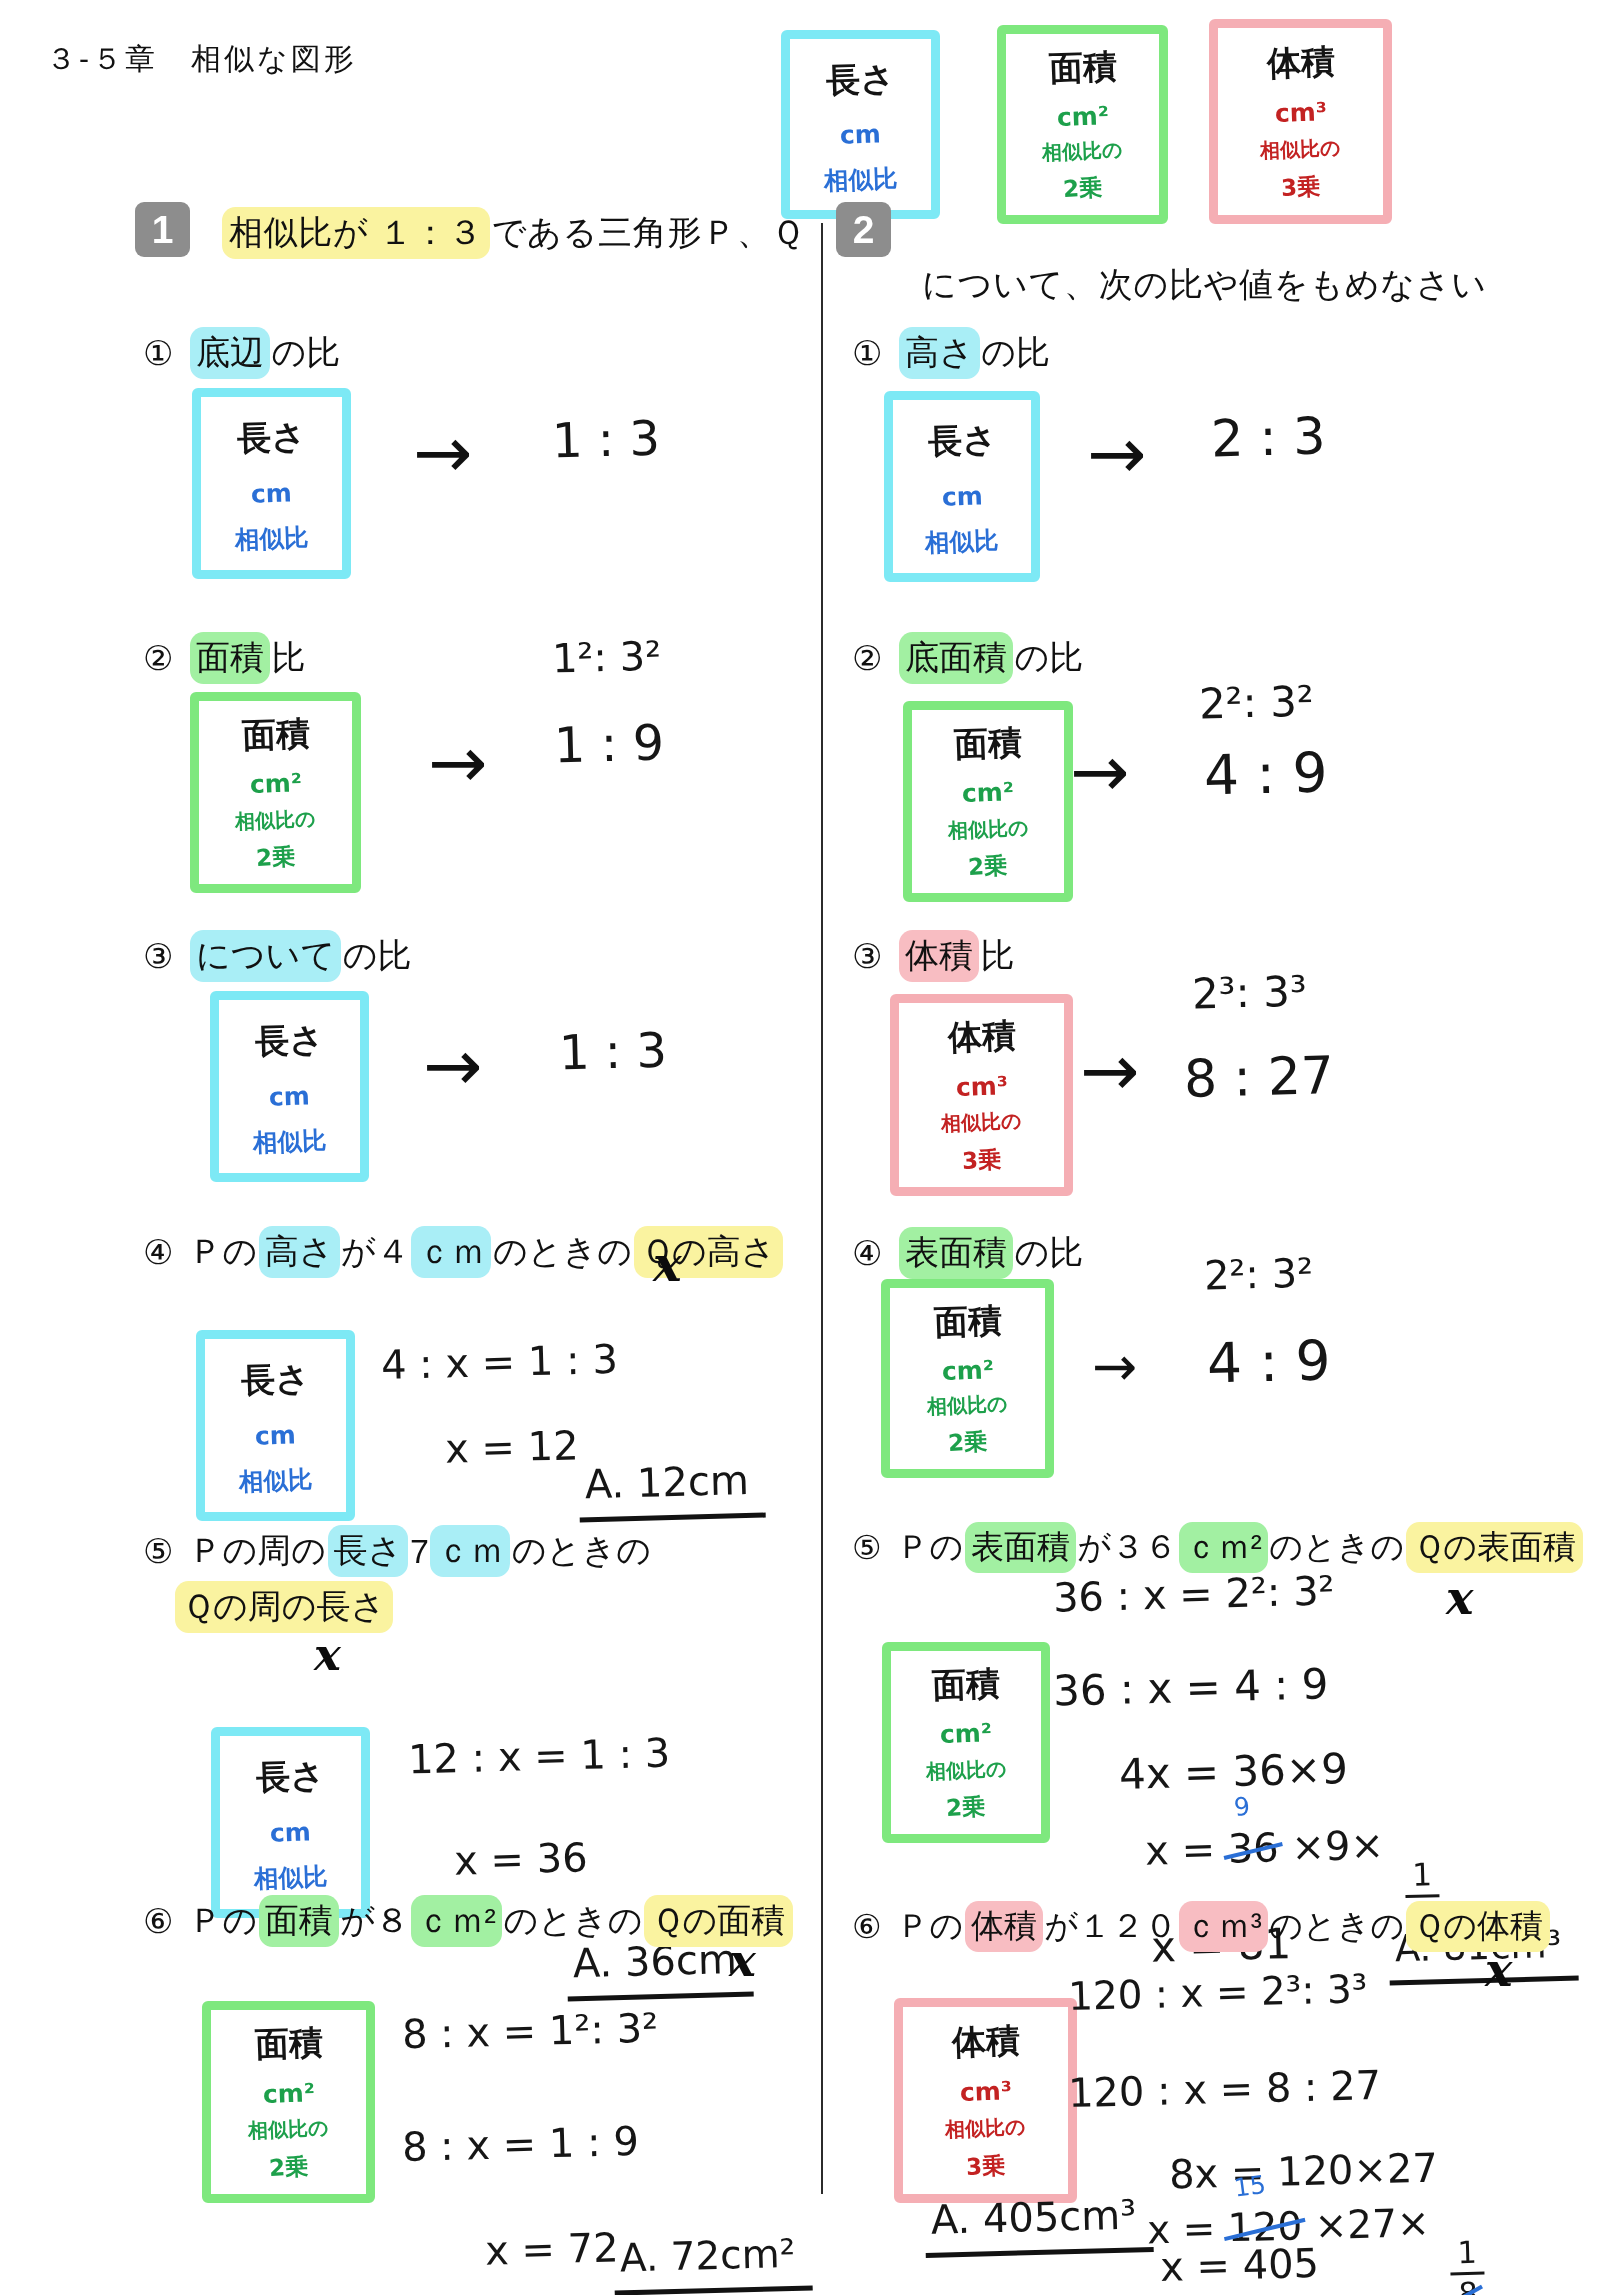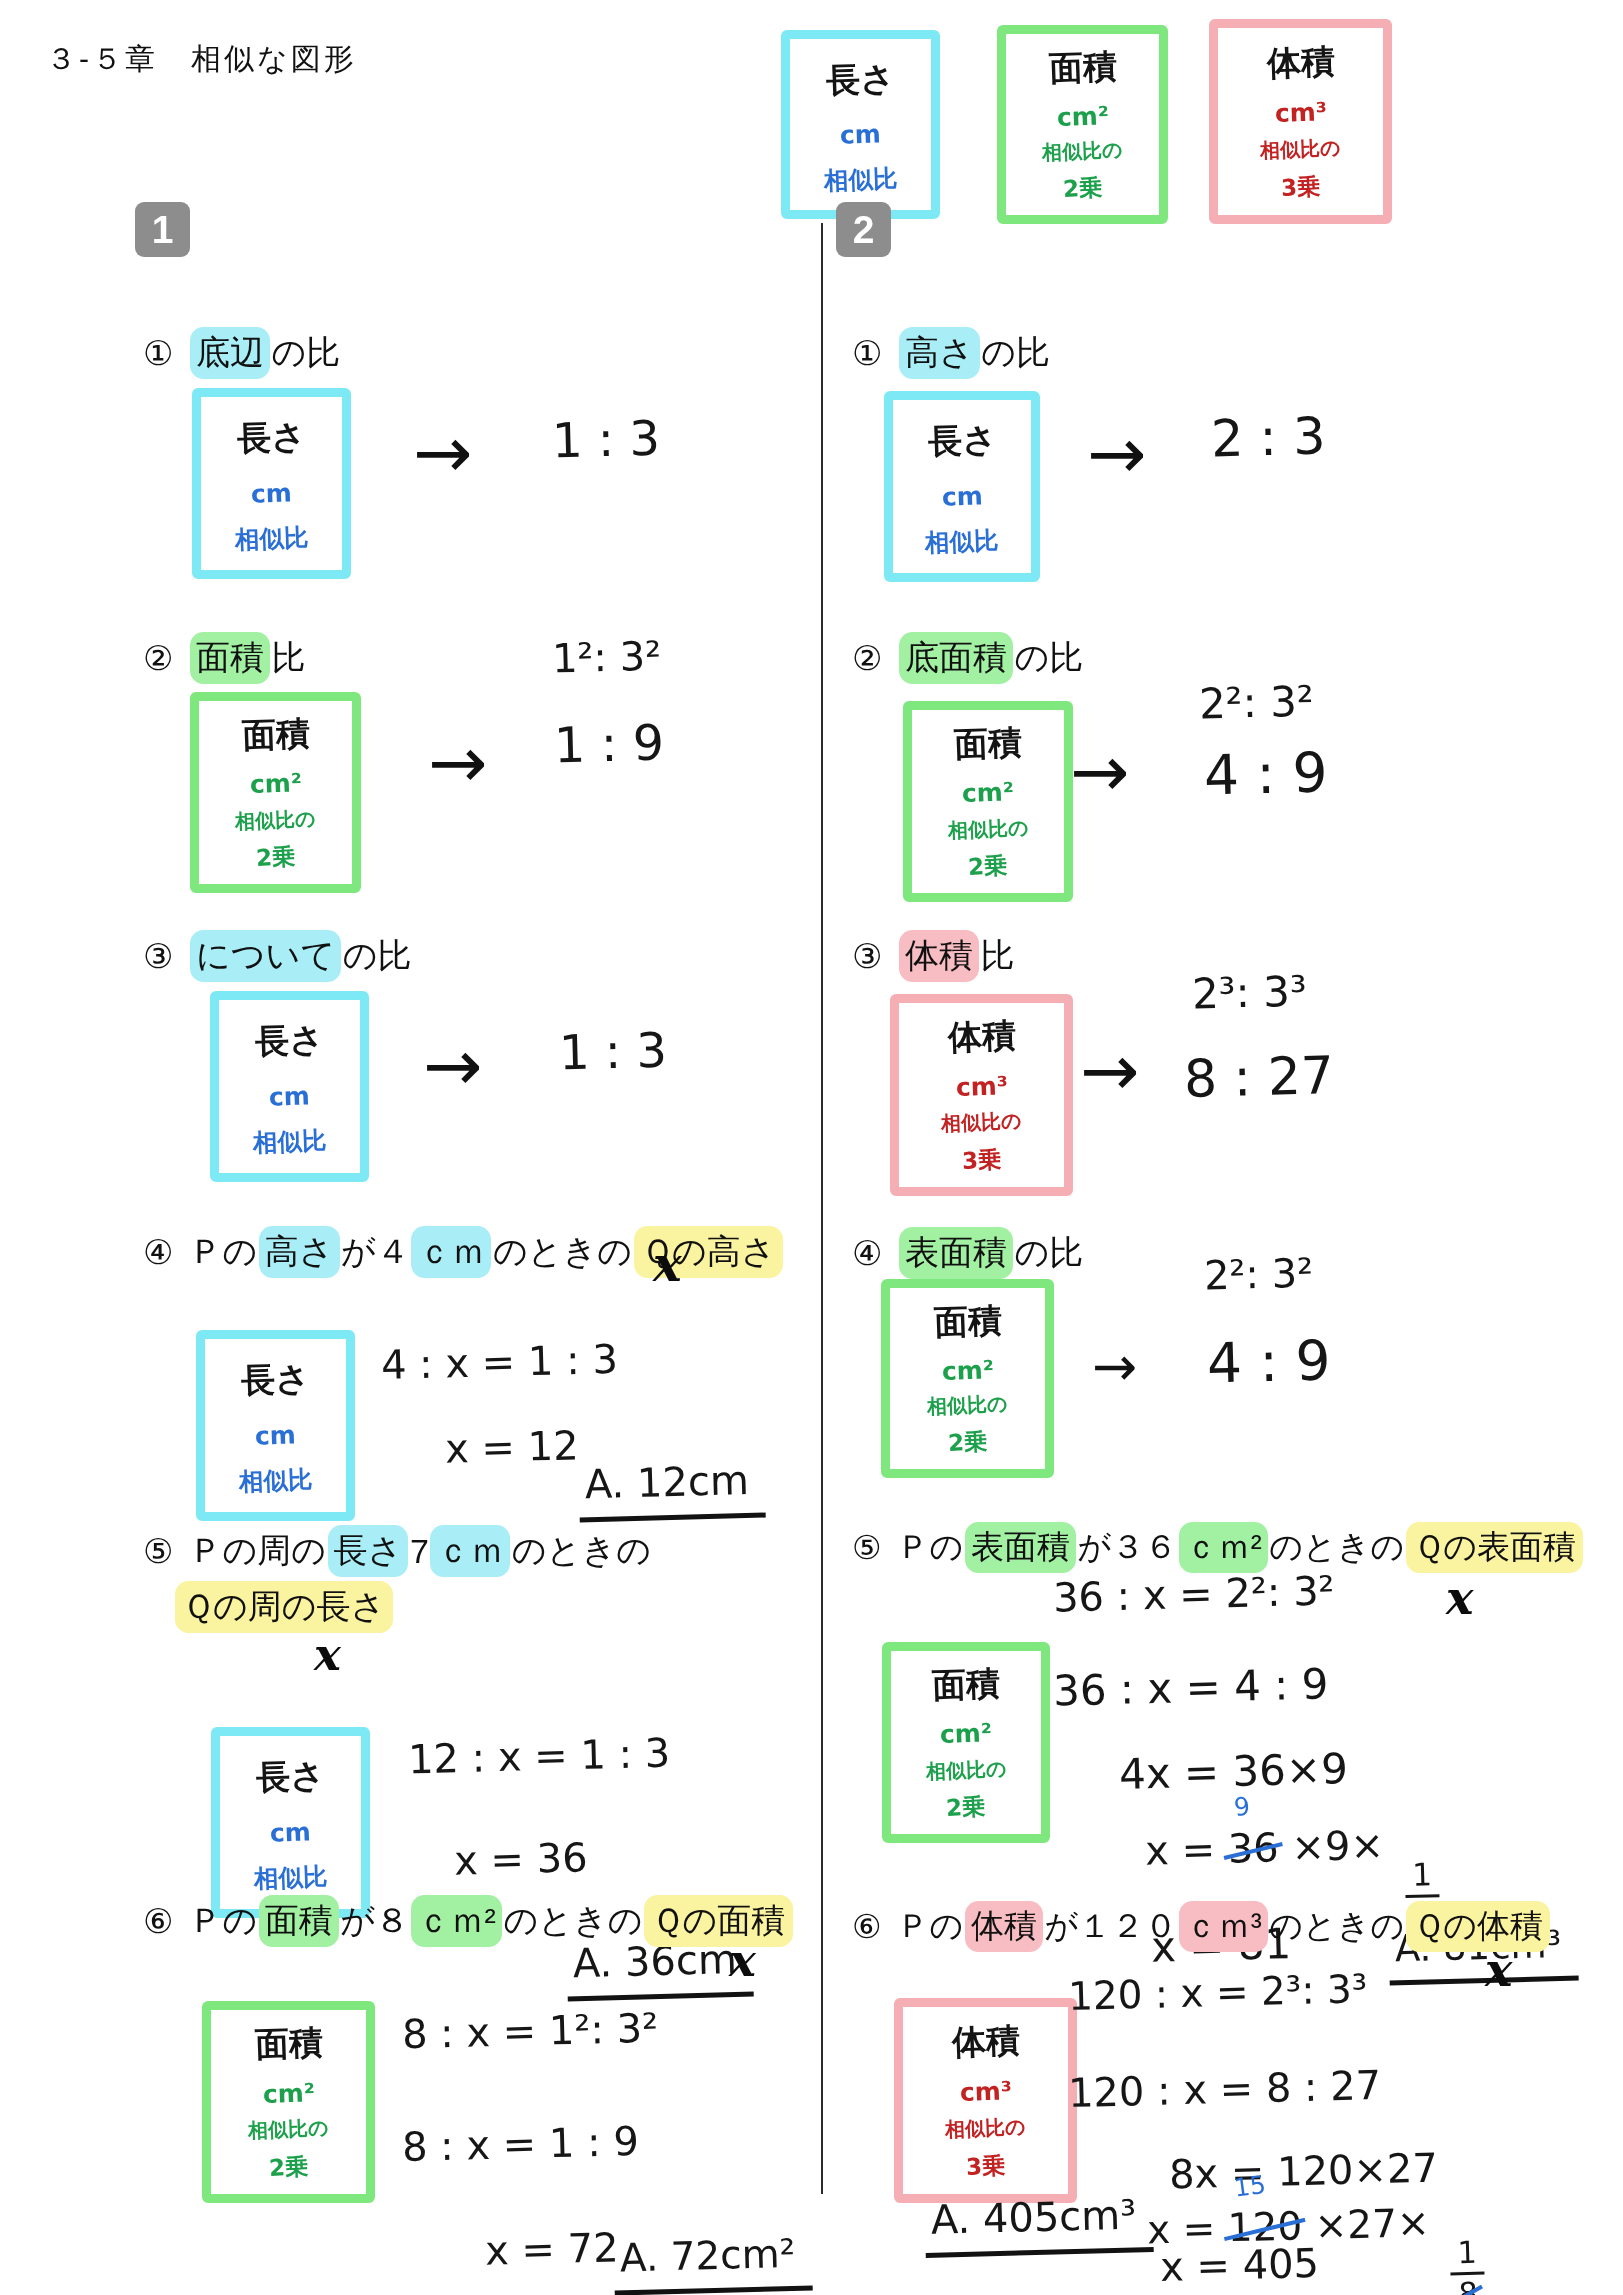--- a/index.html
+++ b/index.html
@@ -76,22 +76,27 @@
   <div class="abs cbox b-pink" style="left:1209px;top:19.3px;width:165px;height:187px;">
     <div class="ct">体積</div>
     <div class="cu t-red">cm³</div>
     <div class="cn t-red">相似比の</div>
     <div class="cn2 t-red">3乗</div>
   </div>
 
   <div class="abs vline" style="left:821px;top:223px;height:1971px;"></div>
 
   <div class="abs badge" style="left:135px;top:202px;">1</div>
+  <div class="abs stmt" style="left:220px;top:207px;">
+    <span class="seg hl-y">相似比が １：３</span>
+    <span class="seg">である三角形Ｐ、Ｑ</span>
+  </div>
 
   <div class="abs badge" style="left:836px;top:202px;">2</div>
+  <div class="abs stmt" style="left:922px;top:262px;">について、次の比や値をもめなさい</div>
 
   <div class="abs ilabel" style="left:143px;top:327px;">
     <span class="inum">①</span>
     <span class="seg hl-c">底辺</span>
     <span class="seg">の比</span>
   </div>
   <div class="abs cbox b-cyan" style="left:192px;top:388px;width:141px;height:173px;">
     <div class="ct">長さ</div>
     <div class="cu t-blue">cm</div>
     <div class="cn t-blue" style="font-size:24.5px;">相似比</div>

